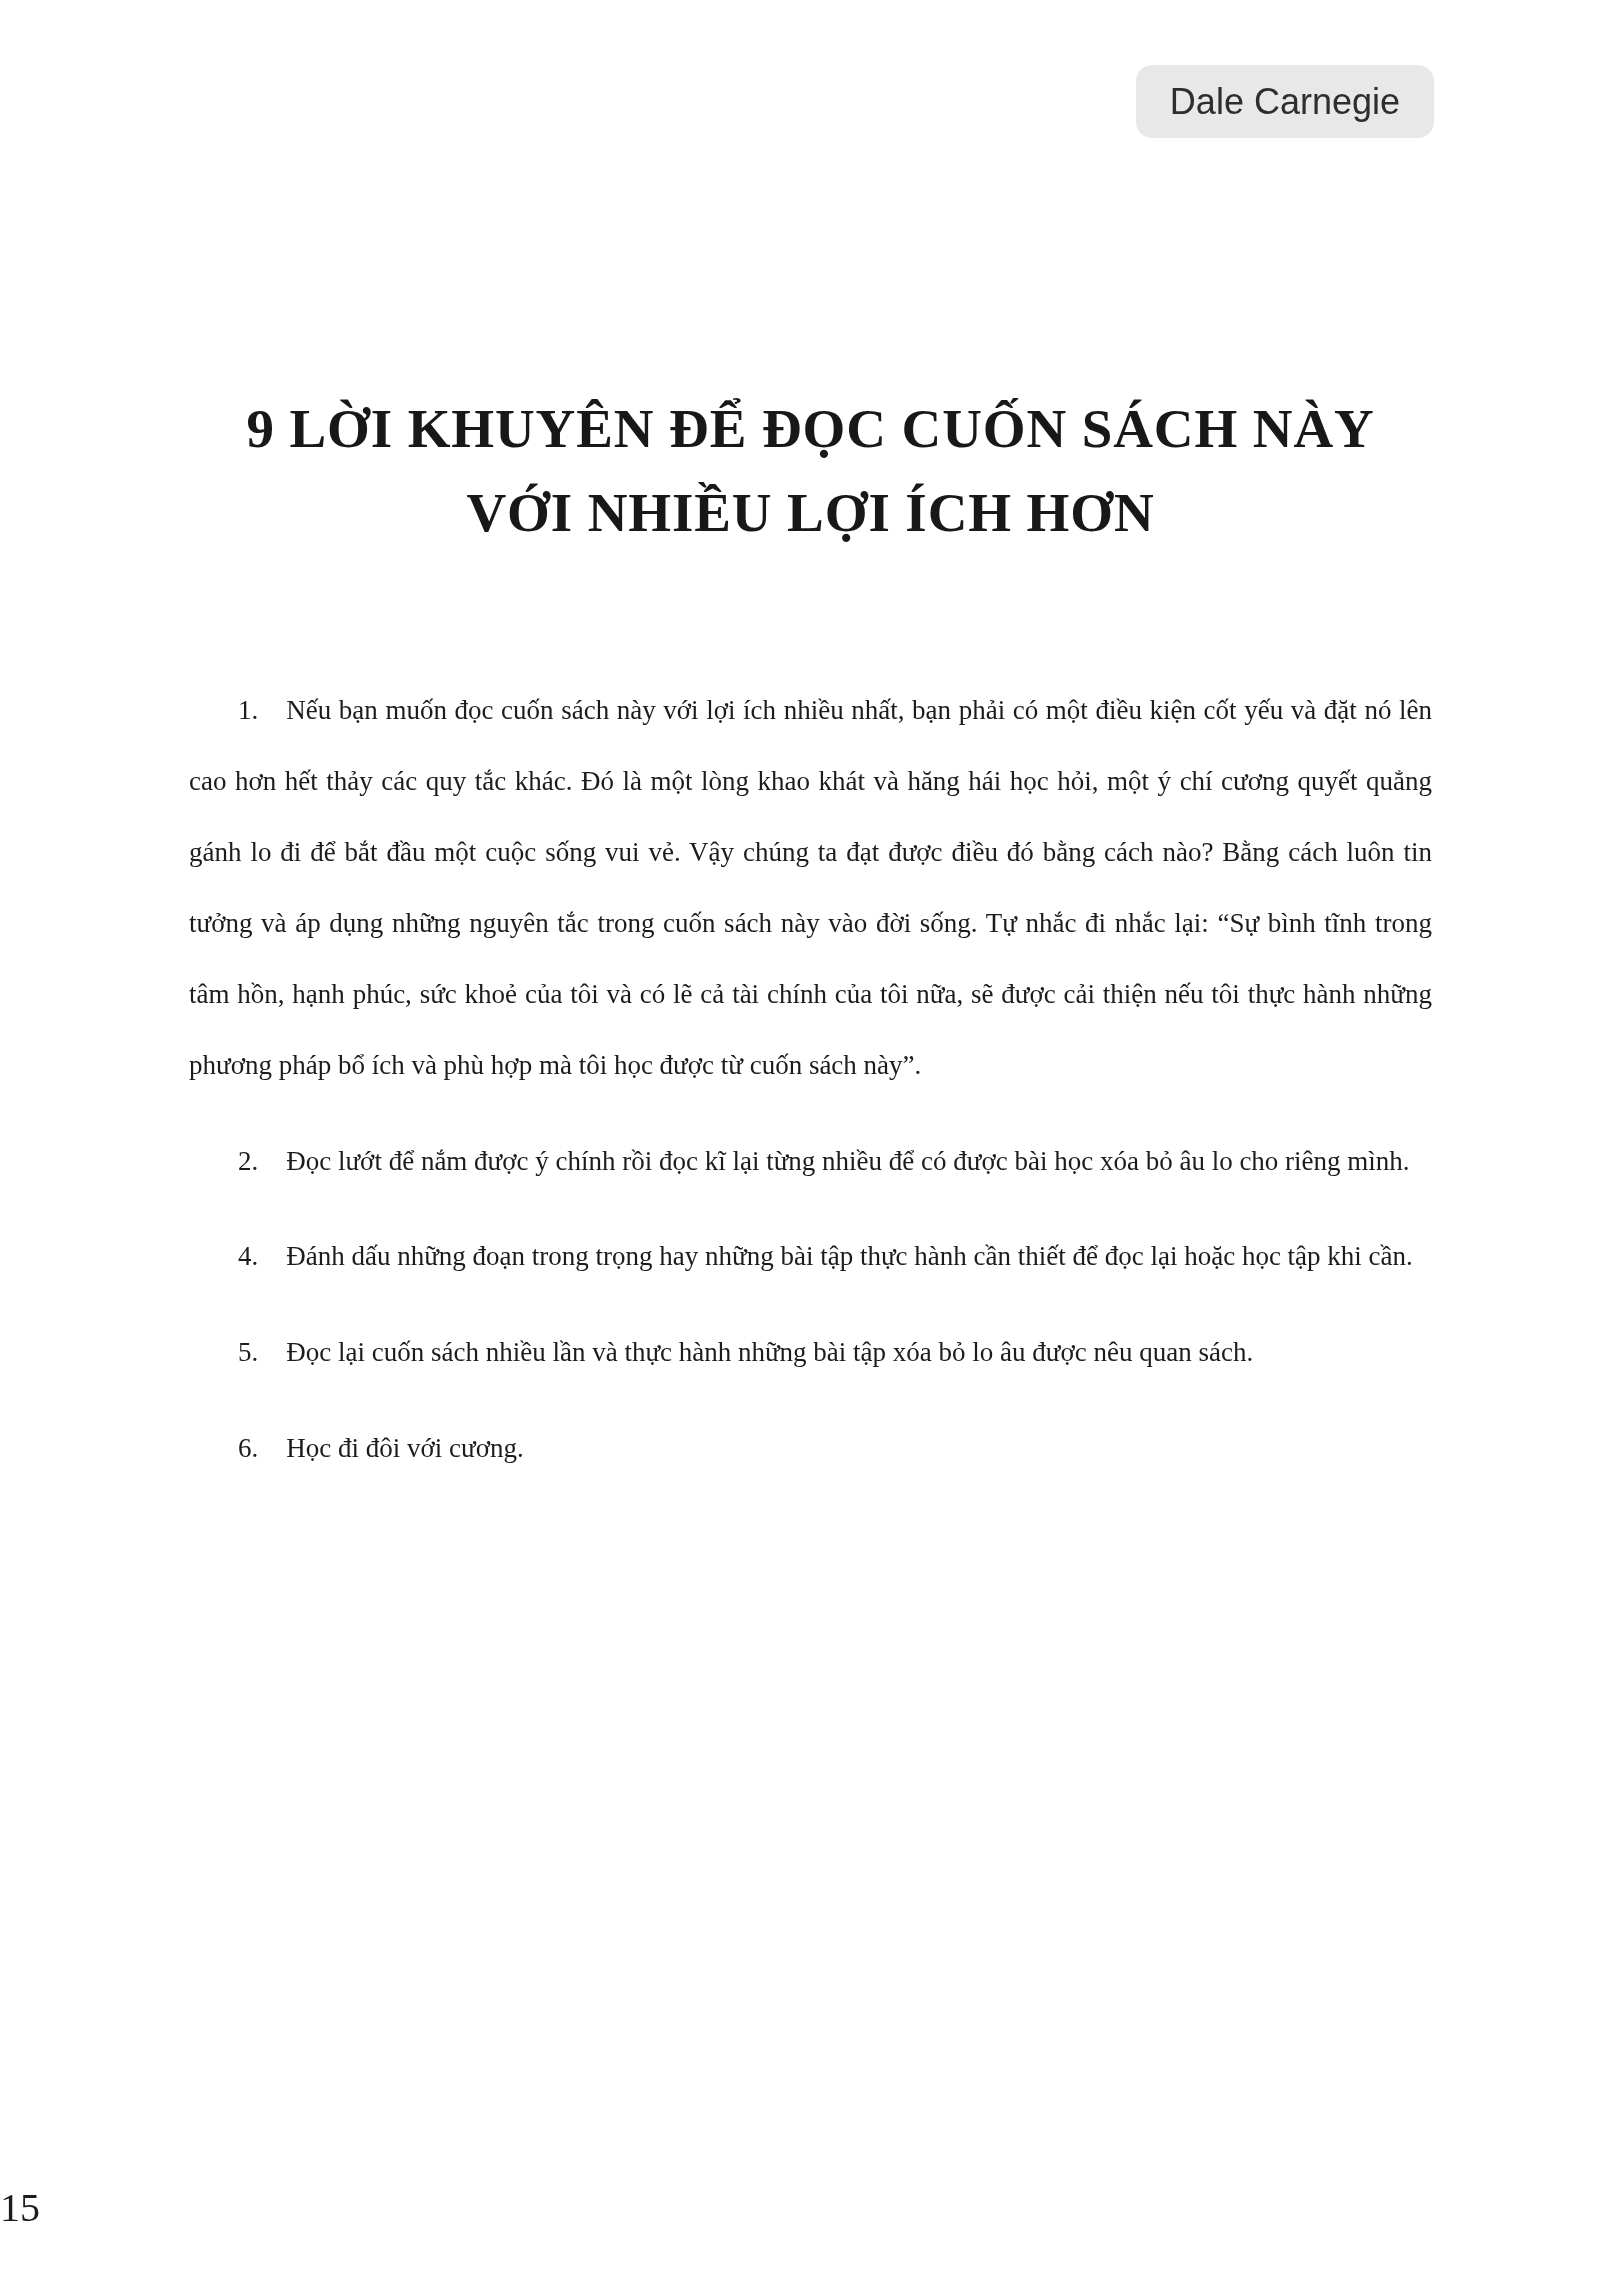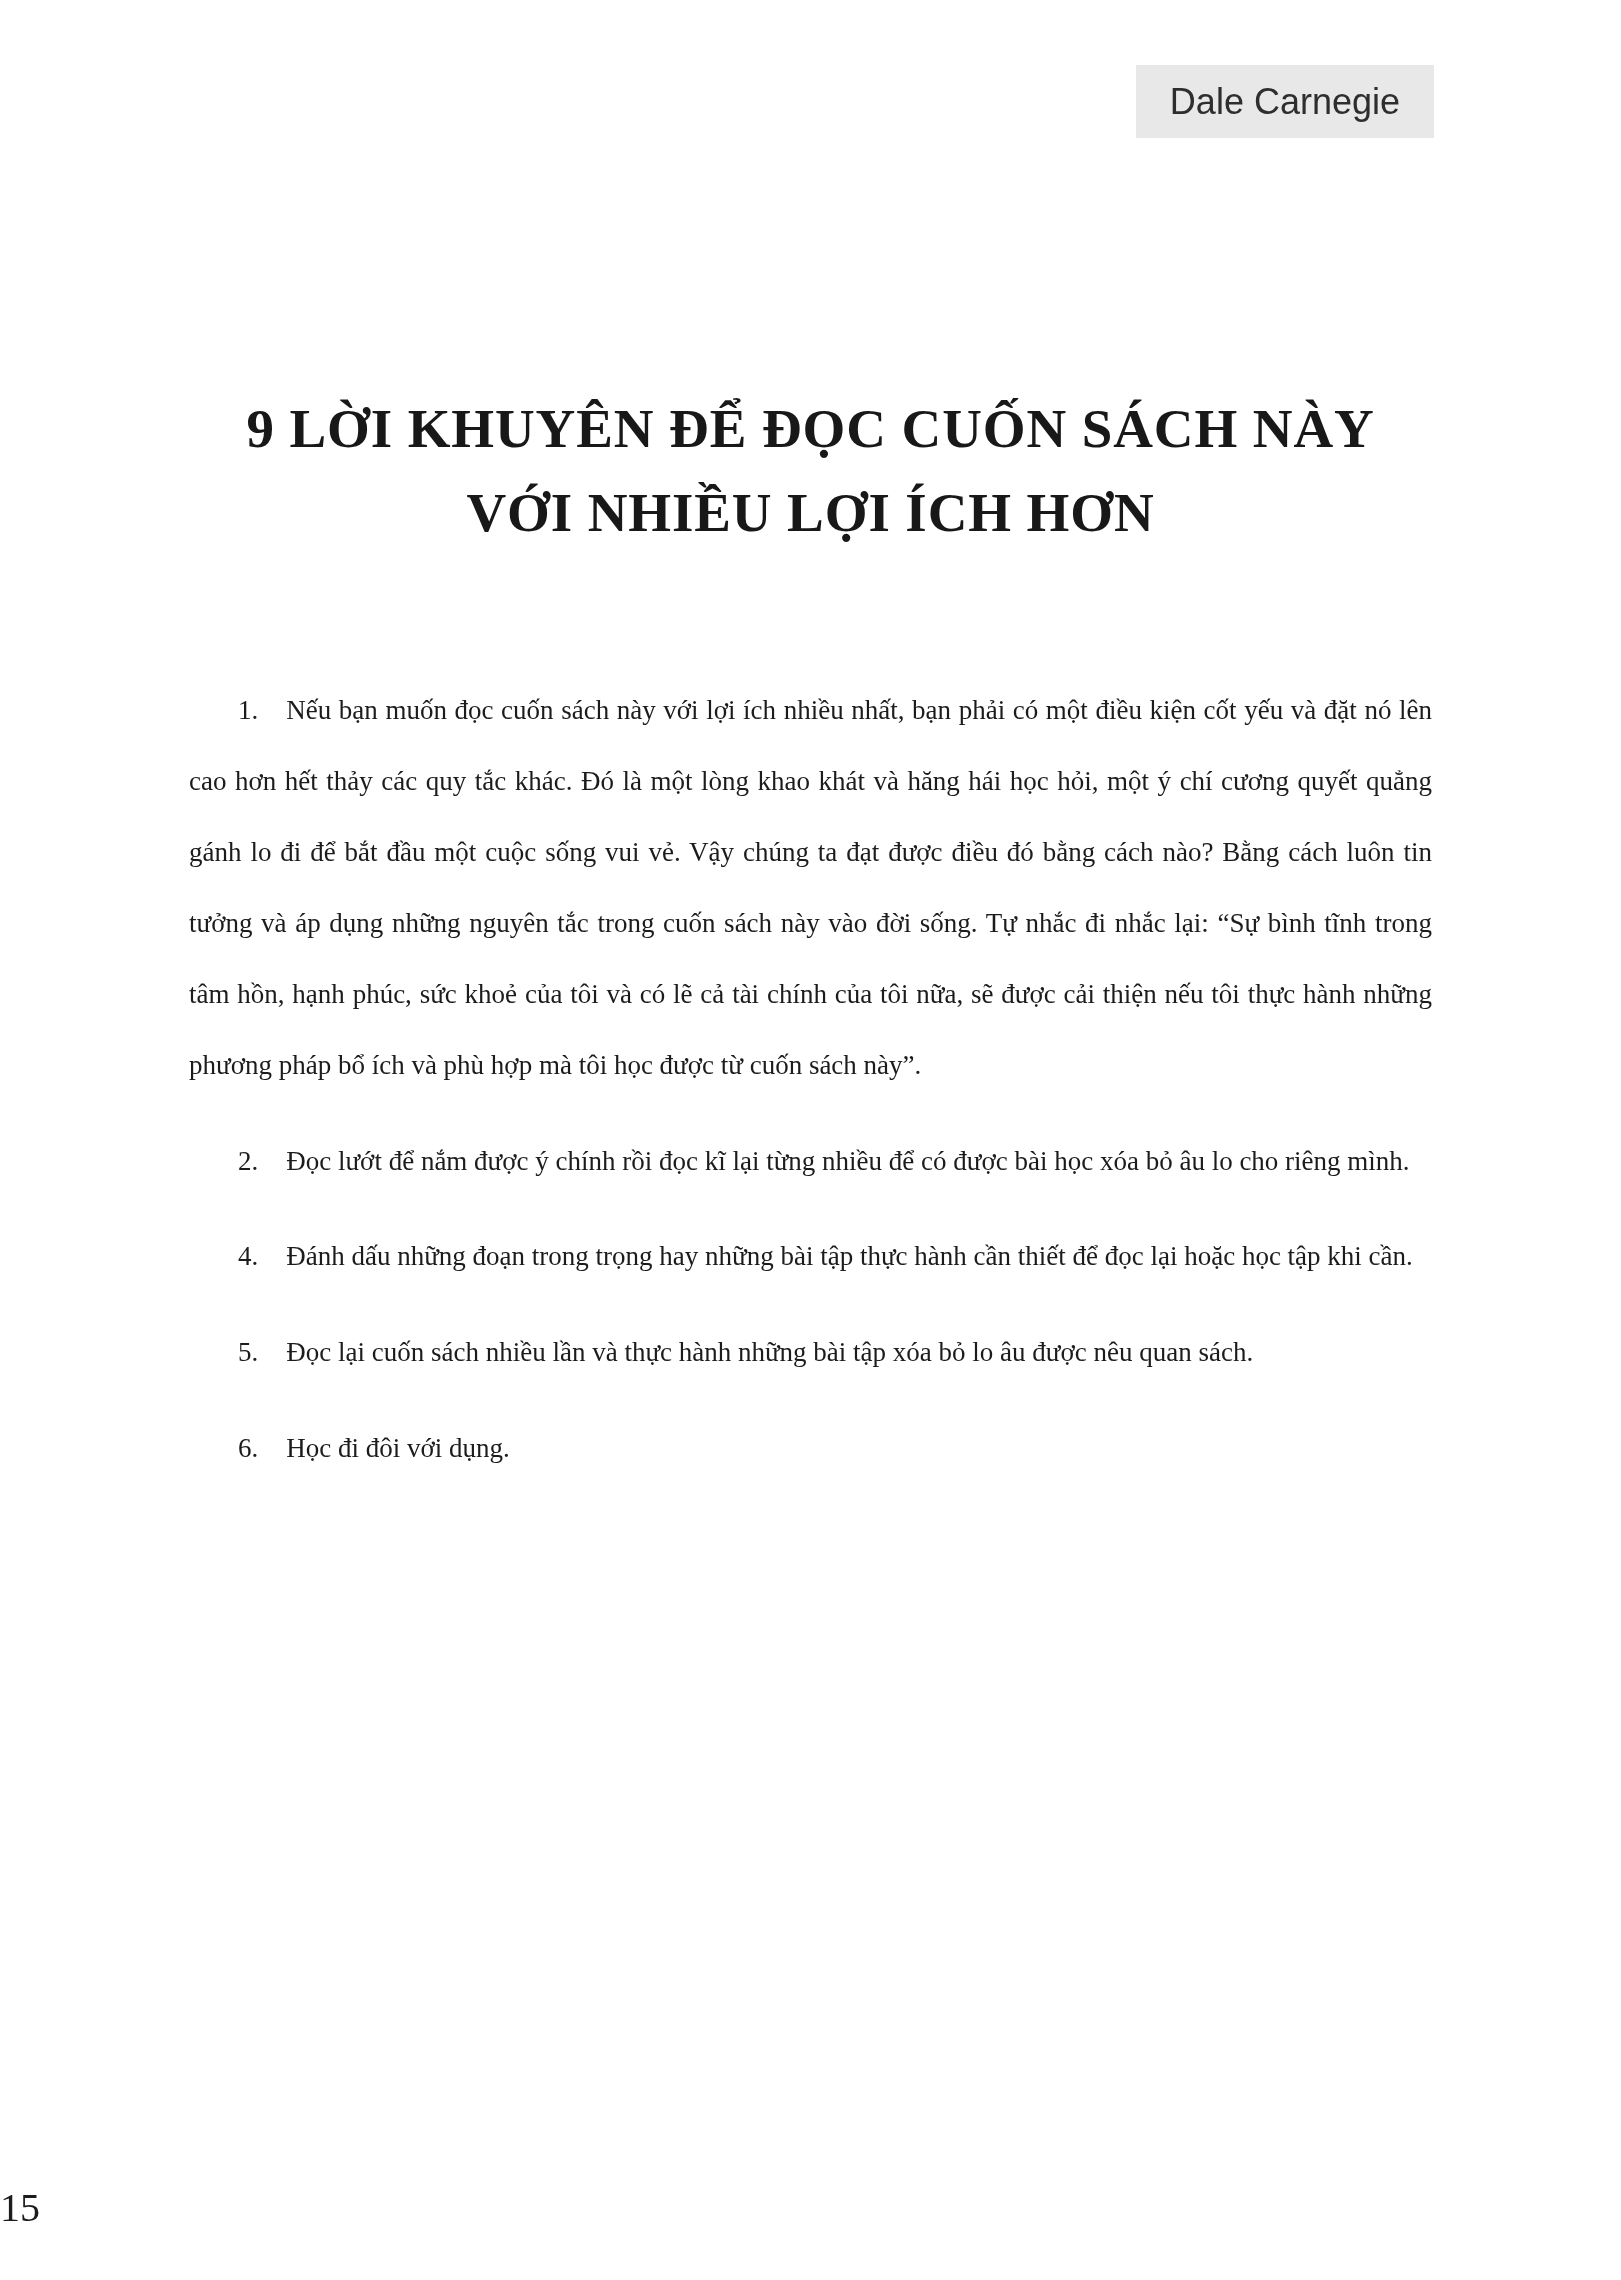--- a/index.html
+++ b/index.html
@@ -22,20 +22,21 @@
   .badge {
     position: absolute;
     top: 53px;
     right: 187px;
     background: #e8e8e8;
     padding: 15px 34px;
     font-family: "Liberation Sans", "DejaVu Sans", sans-serif;
     font-size: 36px;
     line-height: 1.2;
     color: #2e2e2e;
+    border-radius: 16px;
   }
   .title {
     margin: 12px;
     padding-top: 375px;
     text-align: center;
     font-size: 55px;
     font-weight: bold;
     line-height: 1.52;
     letter-spacing: 0.9px;
     color: #181818;
@@ -83,20 +84,20 @@
 
     <p class="para"><span class="num">1.</span><span class="ptext">Nếu bạn muốn đọc cuốn sách này với lợi ích nhiều nhất, bạn phải có một điều kiện cốt yếu và đặt nó lên cao hơn hết thảy các quy tắc khác. Đó là một lòng khao khát và hăng hái học hỏi, một ý chí cương quyết quẳng gánh lo đi để bắt đầu một cuộc sống vui vẻ. Vậy chúng ta đạt được điều đó bằng cách nào? Bằng cách luôn tin tưởng và áp dụng những nguyên tắc trong cuốn sách này vào đời sống. Tự nhắc đi nhắc lại: “Sự bình tĩnh trong tâm hồn, hạnh phúc, sức khoẻ của tôi và có lẽ cả tài chính của tôi nữa, sẽ được cải thiện nếu tôi thực hành những phương pháp bổ ích và phù hợp mà tôi học được từ cuốn sách này”.</span></p>
 
     <p class="para"><span class="num">2.</span><span class="ptext">Đọc lướt để nắm được ý chính rồi đọc kĩ lại từng nhiều để có được bài học xóa bỏ âu lo cho riêng mình.</span></p>
 
 
     <p class="para"><span class="num">4.</span><span class="ptext">Đánh dấu những đoạn trong trọng hay những bài tập thực hành cần thiết để đọc lại hoặc học tập khi cần.</span></p>
 
     <p class="para"><span class="num">5.</span><span class="ptext">Đọc lại cuốn sách nhiều lần và thực hành những bài tập xóa bỏ lo âu được nêu quan sách.</span></p>
 
-    <p class="para"><span class="num">6.</span><span class="ptext">Học đi đôi với dụng.</span></p>
+    <p class="para"><span class="num">6.</span><span class="ptext">Học đi đôi với cương.</span></p>
 
   </div>
 
   <div class="folio">15</div>
 
 </div>
 
 
 </body></html>

